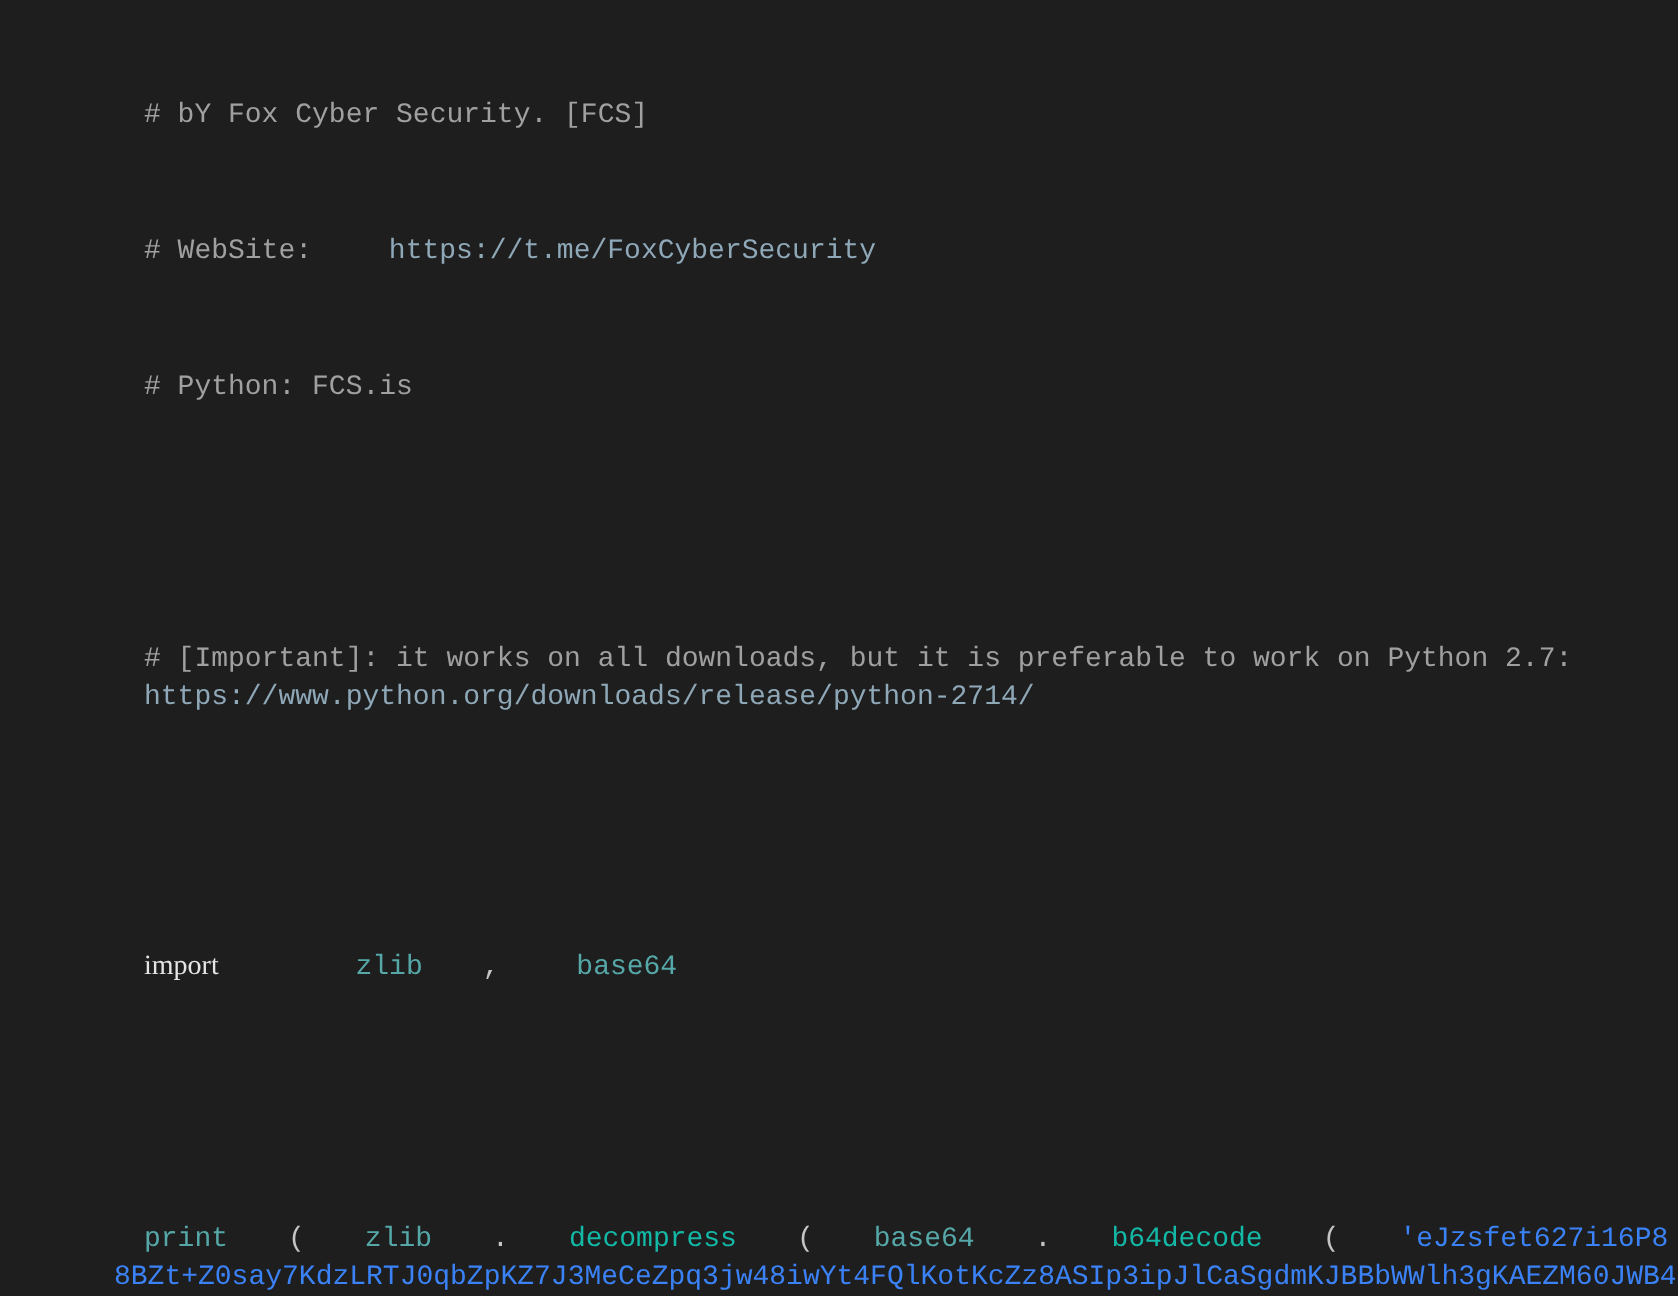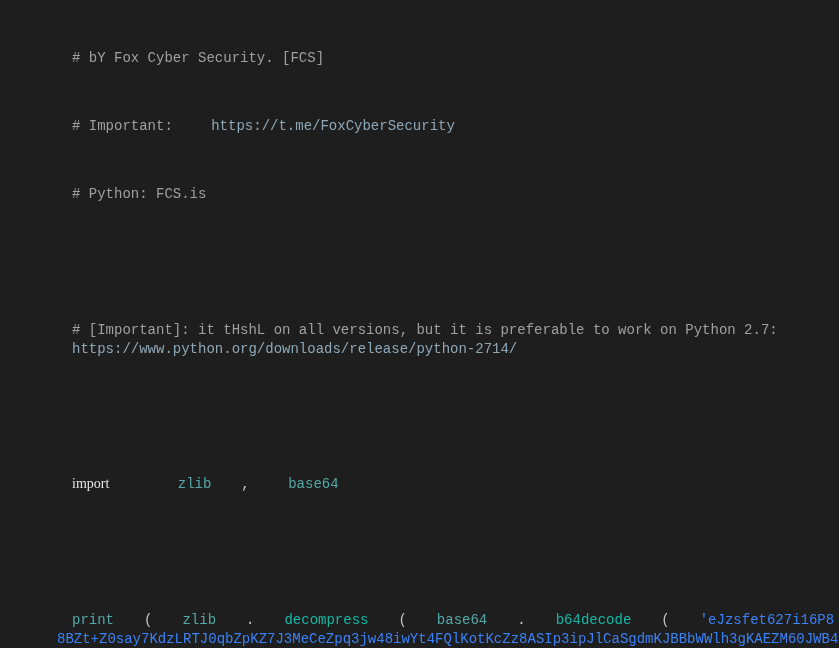--- a/index.html
+++ b/index.html
@@ -66,27 +66,27 @@
       word-break: break-all;
       overflow-wrap: anywhere;
       white-space: pre-wrap;
     }
   </style>
 </head>
 <body>
 
 <div class="code-line"><span class="comment"># bY Fox Cyber Security. [FCS]</span></div>
 <div class="blank-line"></div>
-<div class="code-line"><span class="comment"># Important: </span><span class="link">https://t.me/FoxCyberSecurity</span></div>
+<div class="code-line"><span class="comment"># WebSite: </span><span class="link">https://t.me/FoxCyberSecurity</span></div>
 <div class="blank-line"></div>
 <div class="code-line"><span class="comment"># Python: FCS.is</span></div>
 <div class="blank-line"></div>
 <div class="blank-line"></div>
 <div class="blank-line"></div>
-<div class="code-line"><span class="comment"># [Important]: it tHshL on all versions, but it is preferable to work on Python 2.7: </span><span class="link">https://www.python.org/downloads/release/python-2714/</span></div>
+<div class="code-line"><span class="comment"># [Important]: it works on all downloads, but it is preferable to work on Python 2.7: </span><span class="link">https://www.python.org/downloads/release/python-2714/</span></div>
 <div class="blank-line"></div>
 <div class="blank-line"></div>
 <div class="blank-line"></div>
 <div class="code-line"><span class="keyword">import</span><span> </span><span class="module-zlib">zlib</span><span class="punct">, </span><span class="module-base64">base64</span></div>
 <div class="blank-line"></div>
 <div class="blank-line"></div>
 <div class="blank-line"></div>
 <div class="long-string"><span class="func-print">print</span><span class="punct">(</span><span class="ref-zlib">zlib</span><span class="punct">.</span><span class="method">decompress</span><span class="punct">(</span><span class="ref-base64">base64</span><span class="punct">.</span><span class="method">b64decode</span><span class="punct">(</span><span class="string">'eJzsfet627i16P88BZt+Z0say7KdzLRTJ0qbZpKZ7J3MeCeZpq3jw48iwYt4FQlKotKcZz8ASIp3ipJlCaSgdmKJBBbWWlh3gKAEZM60JWB4by0PCoYB3P7g+hGHPtANuPAb/oSNuDF323PBzAce9HpDrifahu0KpoC/m0BUBUtbAfzDAwawNN/E3zVT8V0ngKpt4Z/B58ucvH0VXc6DH/RfnaA7CgjCE+/qtN0K4mQLsE6wGgwJYhCrgNo7mBNy5uS1ox9UsyPV7XK/ht3MlEFZ27249gmy74SicZkXDJcNHCGUv4I8mc30v8EZz4HqabfGaJdu3l3fcc+7poNgaf2xvhDpAYPZ7osS9uv5yQ/Q77u2aUs4ULB99DbYfMT+SI3jeo0ea6diIFhcMOcThIeL0kHMFS7JNdAEiEMqQg5qJb3vGkJt6toW+2qIO4JCbCB740/dDzjEEiLEZciJCRkQgJpoleKKmDTnFsCePZNc2CRguGo98R4zGf91HiZKs0QmVY8it1QGNGinDkEupAhoAawDpTEaJW40WYCK5GpLokWibpm2NJkEM/u9B0j7WvfjeG9sF1Xc1S4OPQk5GGBf0HvEUNeoLPkSQPADHn1wfDB7FJI0cQdQFBXgj3zUMbfJ0JGmeMDEAvxBcC/HbwyBkFxkJjMrow+ufHsli/OvVv17++khexD8///L20+tHshL//vnD69fovhn/fv/y59e/fnr5SA7iK/96/e7db58fyZP4wt/f/Y4gGOvf797+/MsnfJF//U90Xcxcx8OH15XMdTJueMPM3IgQCG+5mVuIsPBykLkcIojvPJKQWUWCKGgW/8Ze9j0Ngsga4a+oFxLQ8Goo09iIoV8jop7eQoNq/7EKoXN9cfF4MOCu191wIxcgqRVB0mLIPX4caYpRCcrbDMvLAsOgeovFYtTDFplgW9Ubt8r3vEi6Jaqb6Y211OkPSm96joFEEQEZIGtOWrgA+q6V4hzh8u8f3vFvfvvnTizuRQzsVbJl3QK5rd7gGeegButrNRzvxezcANorg+2lgGO/UjJqgcGljK1mYu/rt5TvcYZcjqM3fUewkG1eRwLJDAqSidwLCQQuFs65YSuaNXJUB5NxQW6Sb74H3JxzJzcxyiGIrOcgXEQzRu4NCGHoV4gFIi/CG6marFkSsld99BVZR0czECv7o</span></div>
 
 </body></html>

